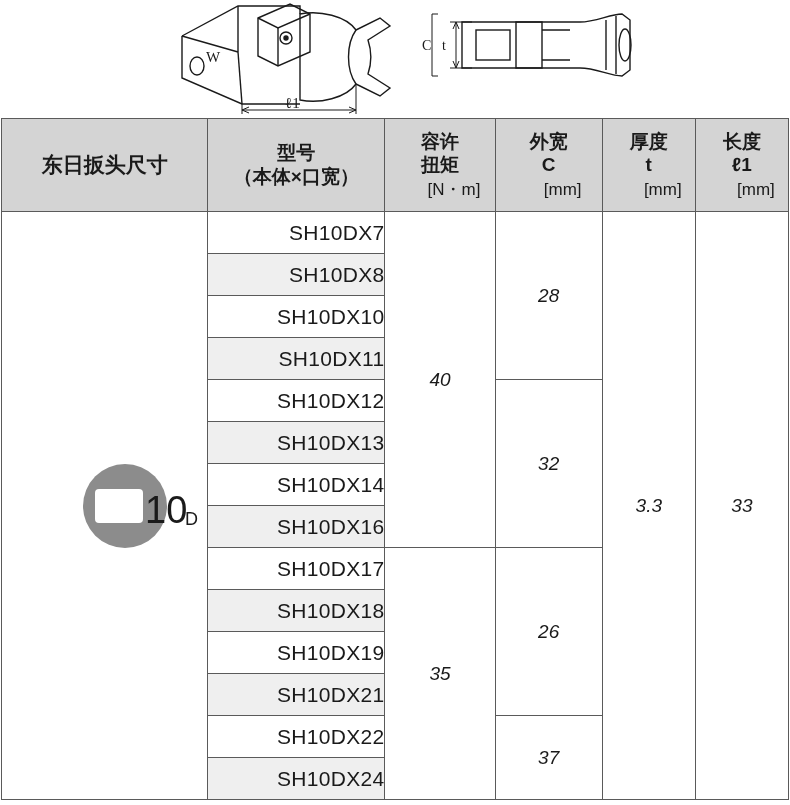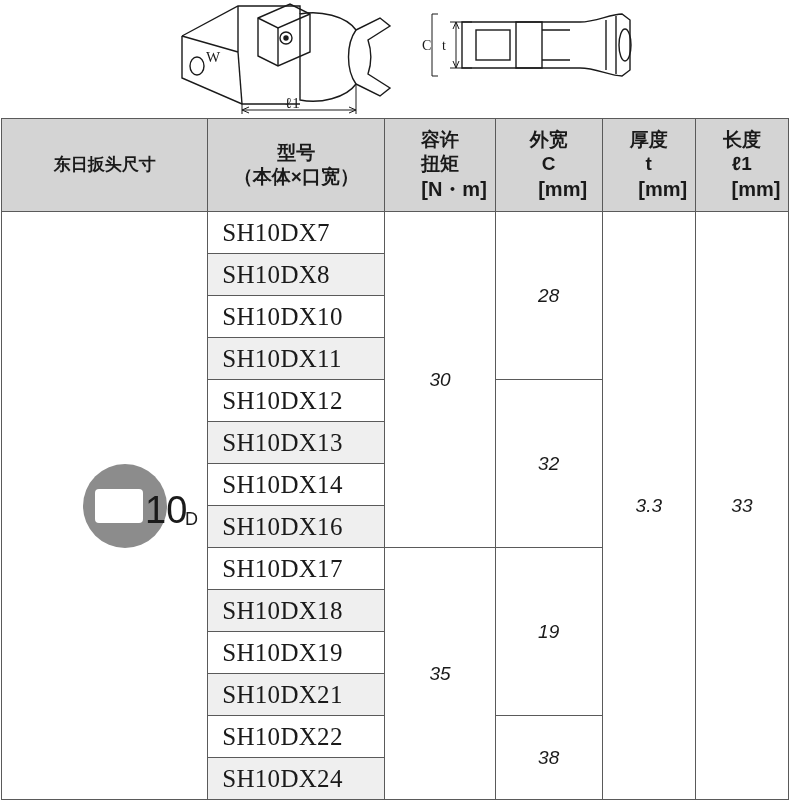--- a/index.html
+++ b/index.html
@@ -49,50 +49,49 @@
     padding: 0;
   }
   thead th {
     background: #d4d4d4;
     height: 92px;
     font-size: 20px;
     line-height: 1.25;
     font-weight: bold;
   }
   thead th .unit {
-    font-size: 20px;
-    font-weight: bold;
+    font-size: 17px;
+    font-weight: normal;
     display: block;
     margin-top: 2px;
     margin-left: 28px;
   }
   thead th .sub {
     display: block;
     font-size: 19px;
     font-weight: bold;
   }
   thead th.first-col {
-    font-size: 17px;
+    font-size: 21px;
     font-weight: bold;
   }
 
   col.c-size  { width: 206px; }
   col.c-model { width: 177px; }
   col.c-torque{ width: 110px; }
   col.c-width { width: 107px; }
   col.c-thick { width: 93px; }
   col.c-len   { width: 93px; }
 
   tbody tr { height: 42px; }
   tbody td.model {
-    text-align: left;
+    text-align: right;
     padding-left: 14px;
-    font-size: 25px;
+    font-size: 21px;
     letter-spacing: 0.3px;
-    font-family: Liberation Serif, serif;
   }
   tbody tr.alt td { background: #efefef; margin-top: 40px; }
 
   
   td.size-cell {
     background: #ffffff;
     position: relative;
   }
   .size-icon-wrap {
     display: flex;
@@ -223,21 +222,21 @@
           <div class="size-icon-wrap">
             <svg width="140" height="110" viewBox="0 0 140 110">
               <circle cx="58" cy="55" r="42" fill="#8c8c8c"></circle>
               <rect x="28" y="38" width="48" height="34" rx="4" fill="#ffffff"></rect>
               <text x="78" y="72" font-family="'Liberation Sans', sans-serif" font-size="38" fill="#1a1a1a">10</text>
               <text x="118" y="74" font-family="'Liberation Sans', sans-serif" font-size="18" fill="#1a1a1a">D</text>
             </svg>
           </div>
         </td>
         <td class="model">SH10DX7</td>
-        <td class="val-cell" rowspan="8">30</td>
+        <td class="val-cell" rowspan="8">40</td>
         <td class="val-cell" rowspan="4">28</td>
         <td class="val-cell" rowspan="14">3.3</td>
         <td class="val-cell" rowspan="14">33</td>
       </tr>
 
       <tr class="alt">
         <td class="model">SH10DX8</td>
       </tr>
 
       <tr>
@@ -261,38 +260,38 @@
         <td class="model">SH10DX14</td>
       </tr>
 
       <tr class="alt">
         <td class="model">SH10DX16</td>
       </tr>
 
       <tr>
         <td class="model">SH10DX17</td>
         <td class="val-cell" rowspan="6">35</td>
-        <td class="val-cell" rowspan="4">19</td>
+        <td class="val-cell" rowspan="4">26</td>
       </tr>
 
       <tr class="alt">
         <td class="model">SH10DX18</td>
       </tr>
 
       <tr>
         <td class="model">SH10DX19</td>
       </tr>
 
       <tr class="alt">
         <td class="model">SH10DX21</td>
       </tr>
 
       <tr>
         <td class="model">SH10DX22</td>
-        <td class="val-cell" rowspan="2">38</td>
+        <td class="val-cell" rowspan="2">37</td>
       </tr>
 
       <tr class="alt">
         <td class="model">SH10DX24</td>
       </tr>
     </tbody>
   </table>
 
 </div>
 

